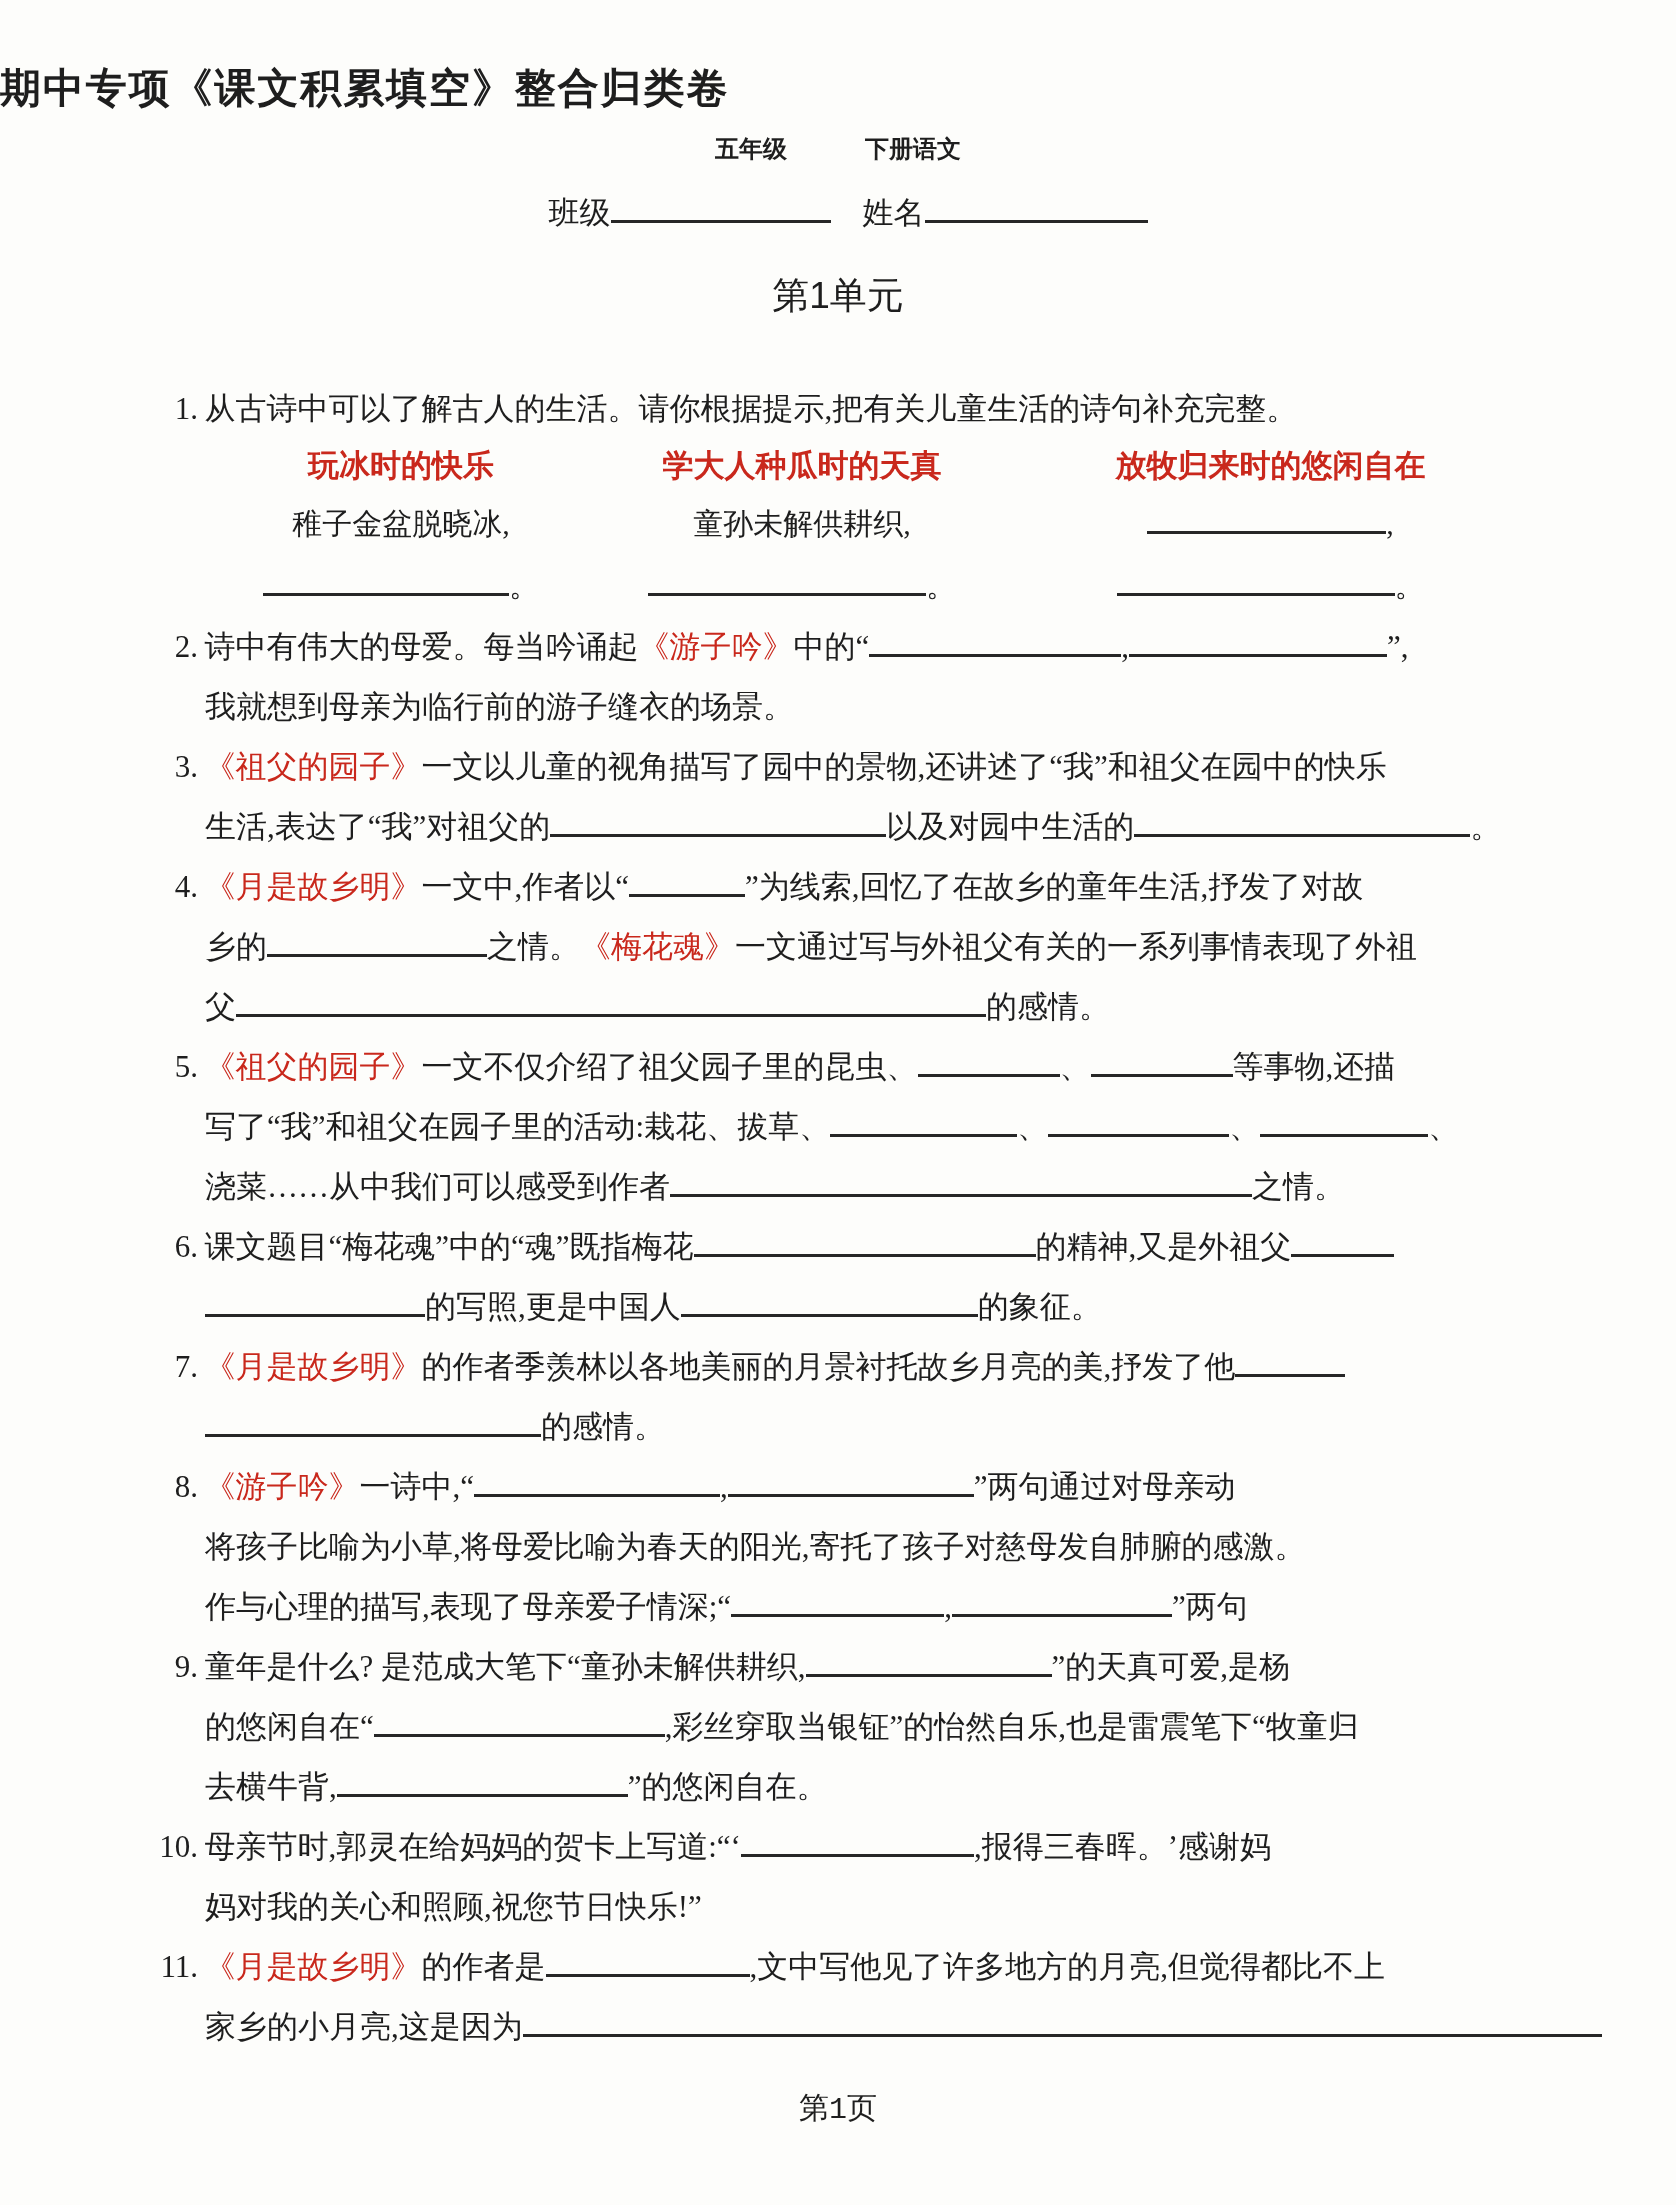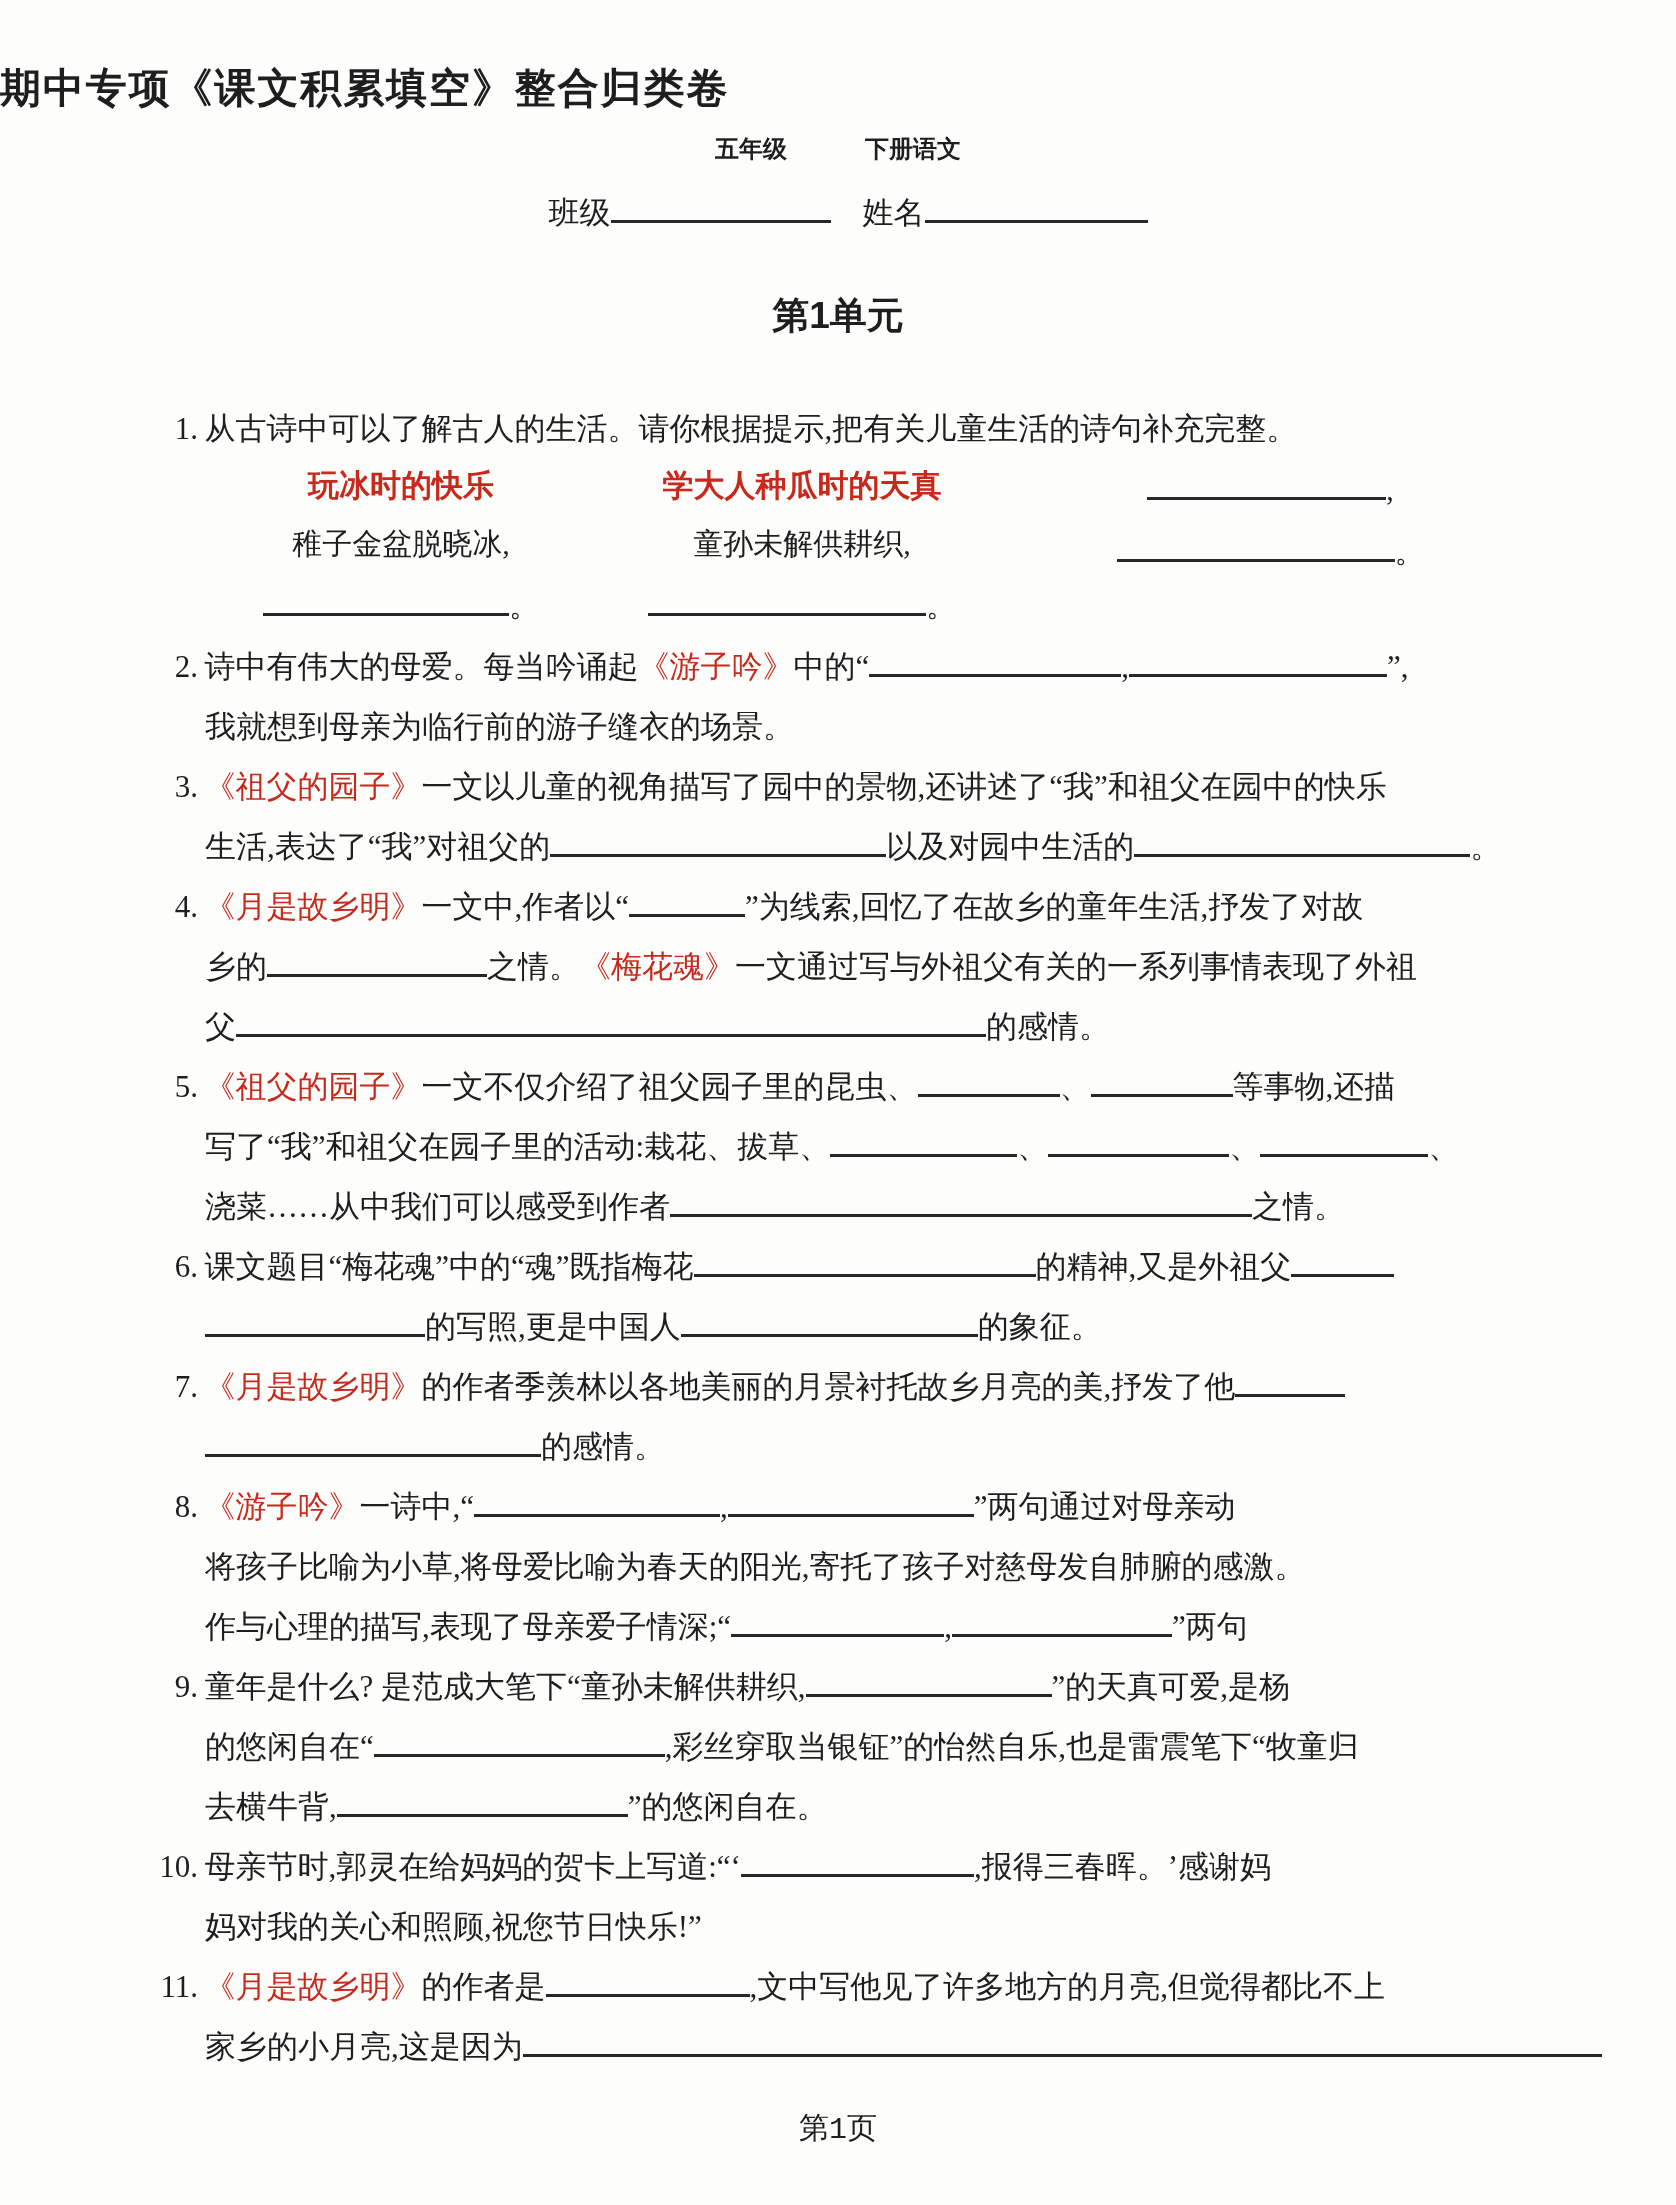--- a/index.html
+++ b/index.html
@@ -11,21 +11,21 @@
     text-align:left;padding-top:59px;font-family:"Liberation Sans",sans-serif;
     font-weight:700;font-size:41px;line-height:59px;letter-spacing:1.9px;
   }
   .subtitle{
     text-align:center;font-family:"Liberation Sans",sans-serif;
     font-weight:700;font-size:24px;line-height:62px;
   }
   .clsname{text-align:center;font-size:31px;line-height:65px;margin-left:20px;}
   .section{
     text-align:center;font-family:"Liberation Sans",sans-serif;
-    font-weight:700;font-size:37px;line-height:53px;margin-top:44px;
+    font-weight:400;font-size:37px;line-height:53px;margin-top:24px;
   }
   .qarea{margin:57px 71px 0 149px;font-size:31px;}
   .line{line-height:60px;height:60px;white-space:nowrap;}
   .line.cont{padding-left:56px;}
   .qnum{display:inline-block;width:49px;padding-right:6.5px;text-align:right;}
   .t{color:#1e1e1e;}
   .r{color:#c9281c;}
   .b{display:inline-block;border-bottom:3.2px solid #272727;height:6.5px;}
   .sp{display:inline-block;}
   .poem{display:grid;grid-template-columns:388px 414px 523px;padding-left:58px;}
@@ -52,20 +52,21 @@
             <div class="phead">玩冰时的快乐</div>
             <div class="prow"><span class="t">稚子金盆脱晓冰,</span></div>
             <div class="prow"><span class="b" style="width: 246px;"></span><span class="t">。</span></div>
           </div>
           <div>
             <div class="phead">学大人种瓜时的天真</div>
             <div class="prow"><span class="t">童孙未解供耕织,</span></div>
             <div class="prow"><span class="b" style="width: 278px;"></span><span class="t">。</span></div>
           </div>
           <div>
+            <div class="phead">放牧归来时的悠闲自在</div>
             <div class="prow"><span class="b" style="width: 239px;"></span><span class="t">,</span></div>
             <div class="prow"><span class="b" style="width: 278px;"></span><span class="t">。</span></div>
           </div>
         </div>
       </div>
       <div>
         <div class="line"><span class="qnum">2.</span><span class="t">诗中有伟大的母爱。每当吟诵起</span><span class="r">《游子吟》</span><span class="t">中的“</span><span class="b" style="width: 252px;"></span><span class="t">,</span><span class="b" style="width: 258px;"></span><span class="t">”,</span></div>
         <div class="line cont"><span class="t">我就想到母亲为临行前的游子缝衣的场景。</span></div>
       </div>
       <div>

